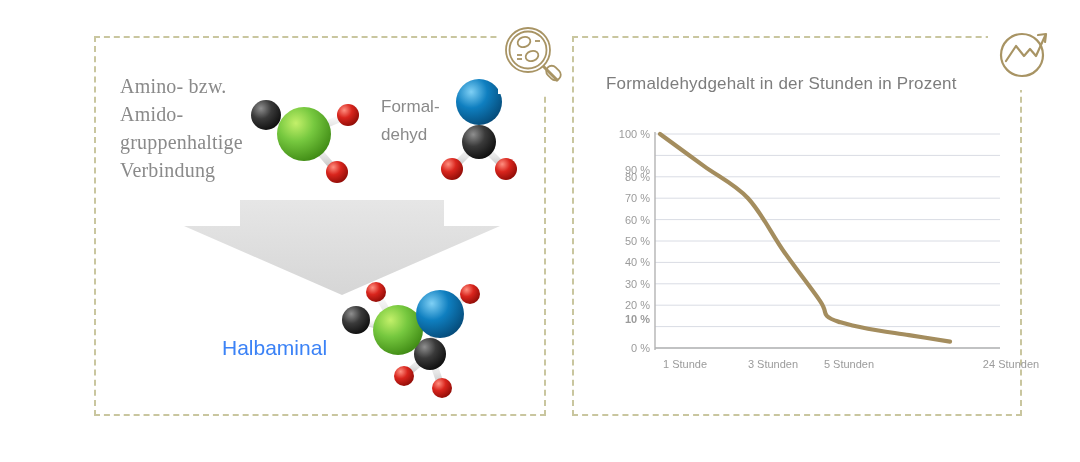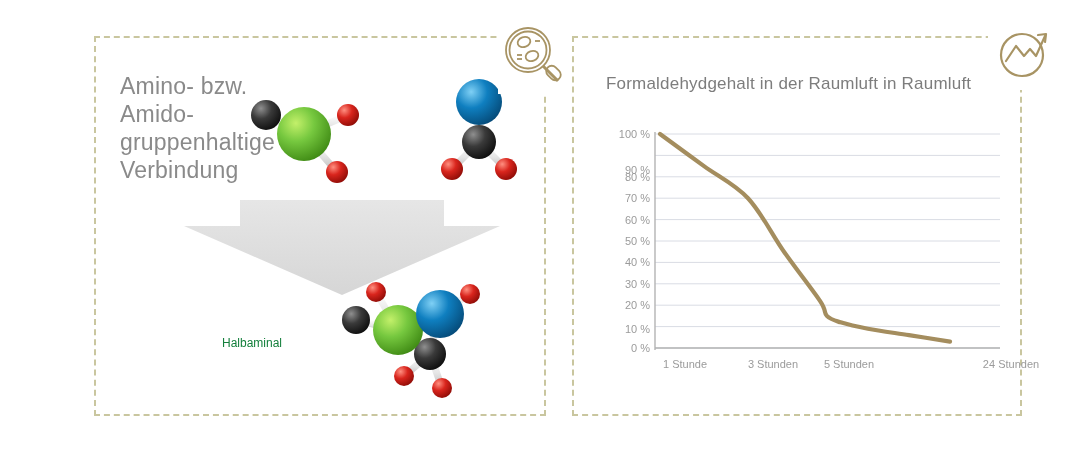--- a/index.html
+++ b/index.html
@@ -44,40 +44,41 @@
   }
   .badge-magnifier { left: 498px; top: 22px; }
   .badge-trend     { left: 988px; top: 18px; }
 
   
   .lbl-amino {
     position: absolute;
     left: 120px;
     top: 72px;
     width: 180px;
-    font-size: 23px;
+    font-size: 20px;
     line-height: 28px;
     color: #8a8a8a;
     letter-spacing: .2px;
+    font-family: Liberation Serif, serif;
   }
   .lbl-formaldehyd {
     position: absolute;
     left: 381px;
     top: 93px;
     width: 90px;
     font-size: 17px;
     line-height: 28px;
     color: #8a8a8a;
   }
   .lbl-halbaminal {
     position: absolute;
     left: 222px;
     top: 336px;
-    font-size: 12px;
-    color: #15803d;
+    font-size: 21px;
+    color: #3b82f6;
   }
 
   .mol { position: absolute; }
   .mol-amino       { left: 236px; top: 82px;  width: 130px; height: 108px; }
   .mol-formaldehyd { left: 437px; top: 70px;  width: 84px;  height: 118px; }
   .mol-halbaminal  { left: 330px; top: 276px; width: 172px; height: 128px; }
 
   .arrow { position: absolute; left: 182px; top: 200px; width: 320px; height: 96px; }
 
   
@@ -117,20 +118,23 @@
 <body>
 
 <div class="stage">
 
   <div class="panel panel-left"></div>
 
   <div class="lbl-amino">
     Amino- bzw.<br>Amido-<br>gruppenhaltige<br>Verbindung
   </div>
 
+  <div class="lbl-formaldehyd">
+    Formal-<br>dehyd
+  </div>
 
   <div class="lbl-halbaminal">Halbaminal</div>
 
   <svg class="mol mol-amino" viewBox="0 0 130 108">
     <defs>
       <radialGradient id="gGreen" cx="35%" cy="30%" r="75%">
         <stop offset="0%" stop-color="#c3f06a"></stop>
         <stop offset="45%" stop-color="#76c83f"></stop>
         <stop offset="100%" stop-color="#3f8a14"></stop>
       </radialGradient>
@@ -229,21 +233,21 @@
   <div class="badge badge-trend">
     <svg viewBox="0 0 72 72" width="72" height="72">
       <g fill="none" stroke="#a89464" stroke-width="2.2" stroke-linecap="round" stroke-linejoin="round">
         <circle cx="34" cy="37" r="21"></circle>
         <polyline points="18,43 28,28 36,38 42,31 48,38 57,18"></polyline>
         <polyline points="50,17 58,16 57,24"></polyline>
       </g>
     </svg>
   </div>
 
-  <div class="chart-title">Formaldehydgehalt in der Raumluft in Raumluft</div>
+  <div class="chart-title">Formaldehydgehalt in der Stunden in Prozent</div>
 
   <svg class="chart-svg" id="plot" width="1080" height="462">
       <line x1="655" y1="134" x2="1000" y2="134" stroke="#d9dce4" stroke-width="1"></line>
       <line x1="655" y1="155.4" x2="1000" y2="155.4" stroke="#d9dce4" stroke-width="1"></line>
       <line x1="655" y1="176.79999999999998" x2="1000" y2="176.79999999999998" stroke="#d9dce4" stroke-width="1"></line>
       <line x1="655" y1="198.20000000000002" x2="1000" y2="198.20000000000002" stroke="#d9dce4" stroke-width="1"></line>
       <line x1="655" y1="219.6" x2="1000" y2="219.6" stroke="#d9dce4" stroke-width="1"></line>
       <line x1="655" y1="241" x2="1000" y2="241" stroke="#d9dce4" stroke-width="1"></line>
       <line x1="655" y1="262.4" x2="1000" y2="262.4" stroke="#d9dce4" stroke-width="1"></line>
       <line x1="655" y1="283.8" x2="1000" y2="283.8" stroke="#d9dce4" stroke-width="1"></line>
@@ -258,21 +262,21 @@
   <div class="yticks-wrap" id="yticks">
       <div class="ytick" style="top: 134px;">100 %</div>
       <div class="ytick" style="top: 170px;">90 %</div>
       <div class="ytick" style="top: 176.8px;">80 %</div>
       <div class="ytick" style="top: 198.2px;">70 %</div>
       <div class="ytick" style="top: 219.6px;">60 %</div>
       <div class="ytick" style="top: 241px;">50 %</div>
       <div class="ytick" style="top: 262.4px; text-align: right;">40 %</div>
       <div class="ytick" style="top: 283.8px;">30 %</div>
       <div class="ytick" style="top: 305.2px;">20 %</div>
-      <div class="ytick" style="top: 329px;">10 %</div>
+      <div class="ytick" style="top: 319px; font-weight: bold;">10 %</div>
       <div class="ytick" style="top: 348px;">0 %</div>
     </div>
   <div class="xticks-wrap" id="xticks">
       <div class="xtick" style="left: 685px;">1 Stunde</div>
       <div class="xtick" style="left: 773px;">3 Stunden</div>
       <div class="xtick" style="left: 845px; padding-left: 8px;">5 Stunden</div>
       <div class="xtick" style="left: 975px; margin-left: 36px;">24 Stunden</div>
     </div>
 
 </div>

